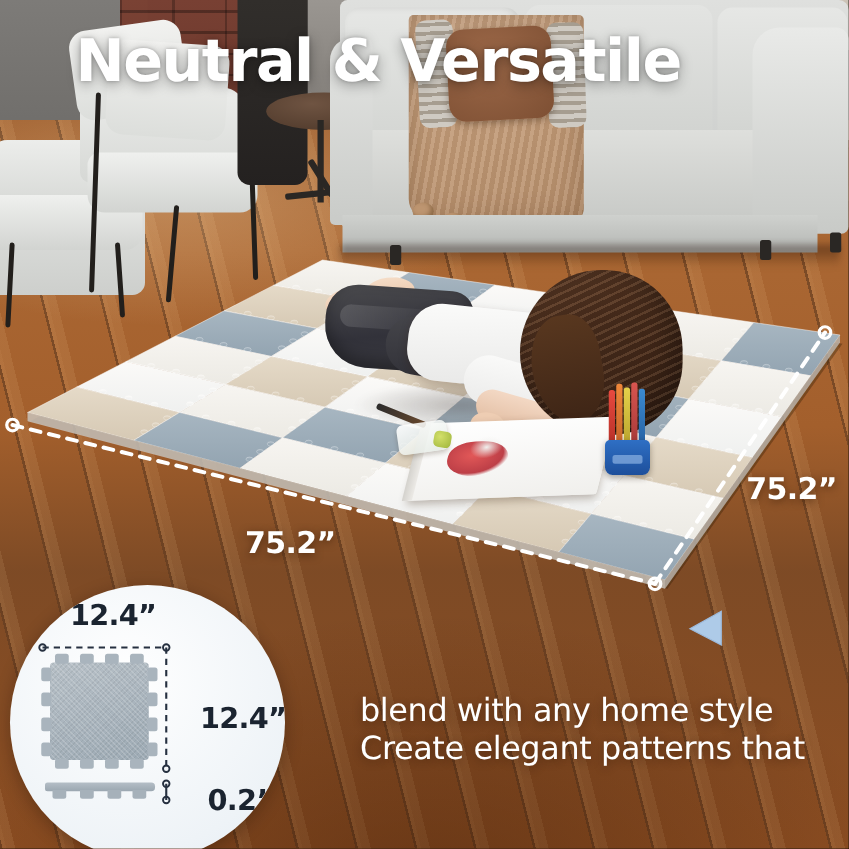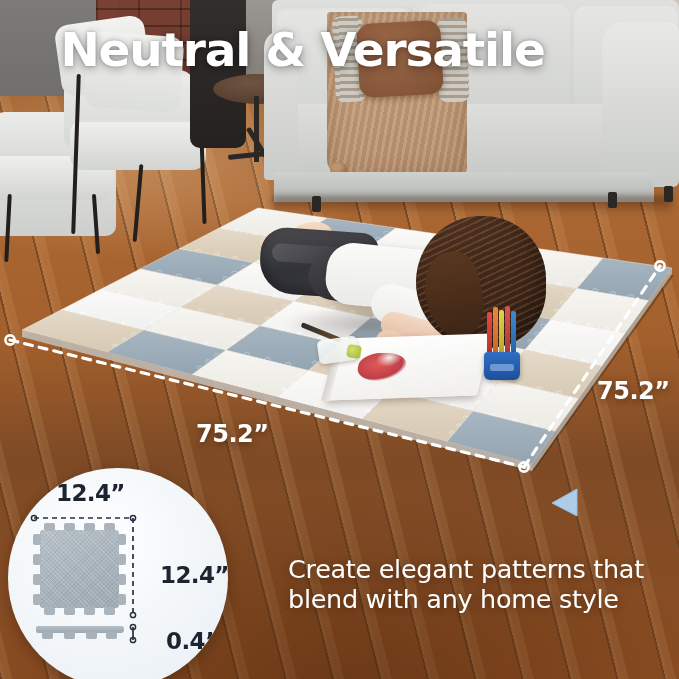--- a/index.html
+++ b/index.html
@@ -802,29 +802,29 @@
 
     <polygon points="577,489 577,516 552,503" fill="#aecbe8" stroke="#9dbbdd" stroke-width="1"></polygon>
   </svg>
 
   <div class="headline">Neutral &amp; Versatile</div>
 
   <div class="dim-label" id="dim-bottom">75.2”</div>
   <div class="dim-label" id="dim-right">75.2”</div>
 
   <div class="tagline">
+    <span>blend with any home style</span>
     <span>Create elegant patterns that</span>
-    <span>blend with any home style</span>
   </div>
 
   <div class="inset">
 
     <div class="inset-lbl" id="ins-top">12.4”</div>
     <div class="inset-lbl" id="ins-side">12.4”</div>
-    <div class="inset-lbl" id="ins-thick">0.4”</div>
+    <div class="inset-lbl" id="ins-thick">0.2”</div>
 
     <div class="ptile">
       <div class="pbody">
         <div class="pbody-tex"></div>
       </div>
       <div id="nubs">
           <div class="nub" style="left: 12.345px; top: 1px; width: 11.06px; height: 8px; background: rgb(169, 180, 189); border-radius: 2px;"></div>
           <div class="nub" style="left: 12.345px; top: 85px; width: 11.06px; height: 8px; background: rgb(169, 180, 189); border-radius: 2px;"></div>
           <div class="nub" style="left: 1px; top: 12.345px; width: 8px; height: 11.06px; background: rgb(169, 180, 189); border-radius: 2px;"></div>
           <div class="nub" style="left: 86px; top: 12.345px; width: 8px; height: 11.06px; background: rgb(169, 180, 189); border-radius: 2px;"></div>

